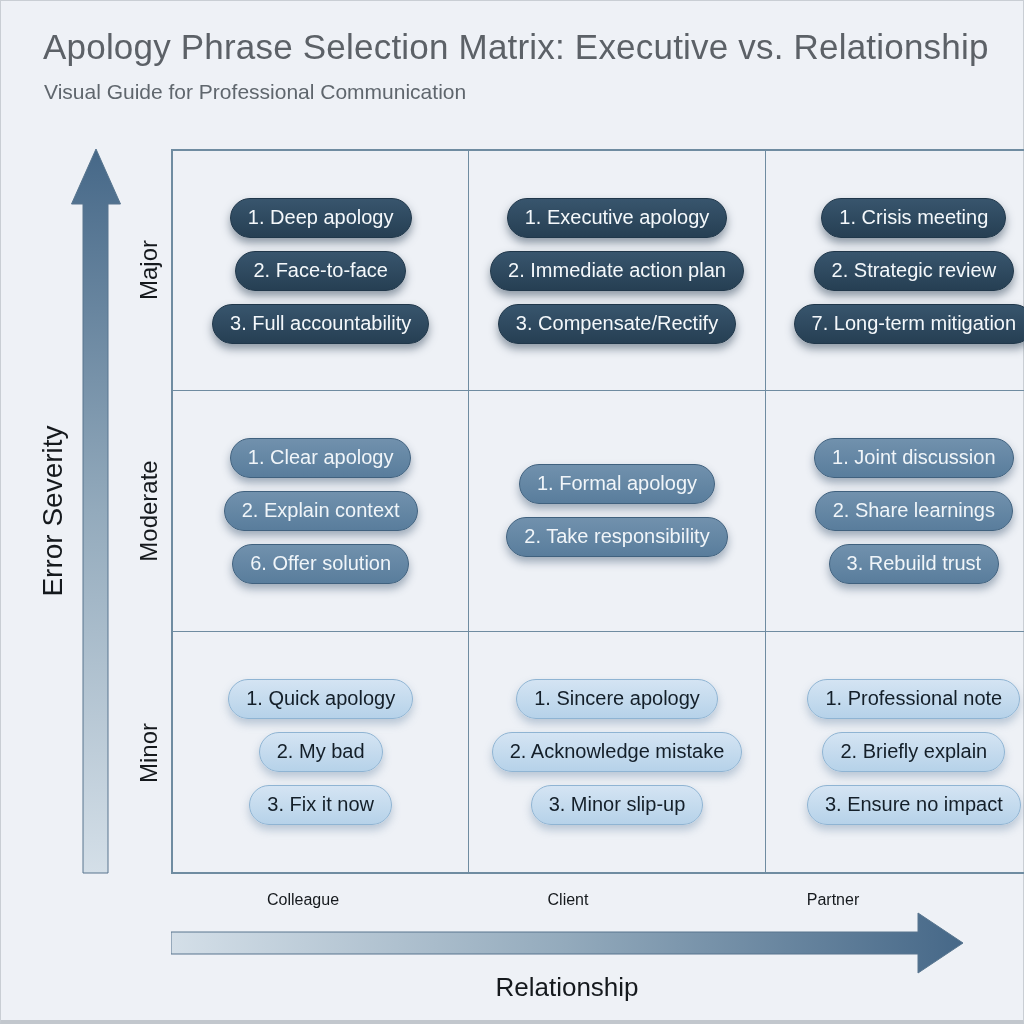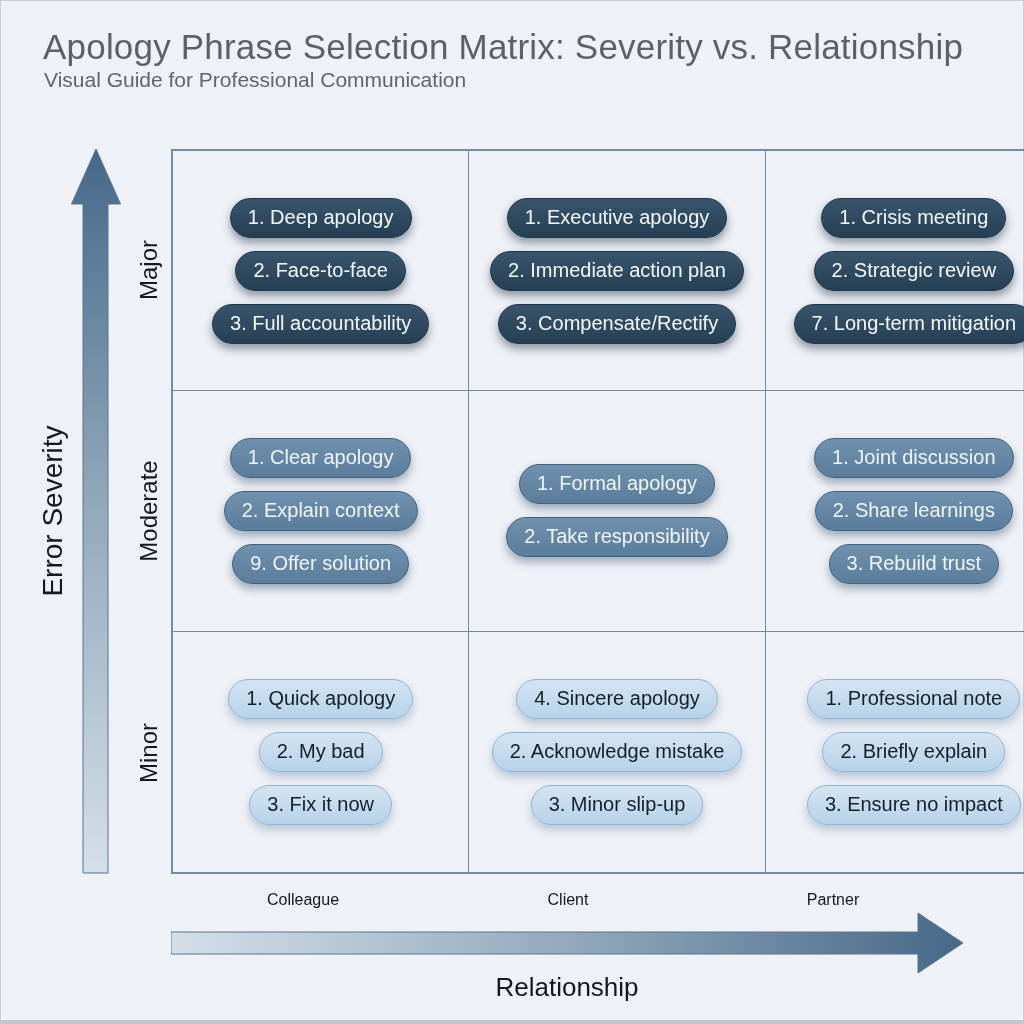--- a/index.html
+++ b/index.html
@@ -14,21 +14,21 @@
     border:1px solid #c9ced4;
     border-bottom:4px solid #c2c7cd;
     box-sizing:border-box;
   }
   .title{
     position:absolute;left:42px;top:26px;
     font-size:35px;font-weight:400;color:#5c6167;letter-spacing:.2px;
     white-space:nowrap;
   }
   .subtitle{
-    position:absolute;left:43px;top:67px;
+    position:absolute;left:43px;top:79px;
     font-size:21px;font-weight:400;color:#5f666d;
     white-space:nowrap;
   }
   .grid{
     position:absolute;left:170px;top:148px;width:893px;height:725px;
     box-sizing:border-box;border:2px solid #6f8ca1;
     display:grid;grid-template-columns:repeat(3,1fr);grid-template-rows:repeat(3,1fr);
   }
   .cell{
     box-sizing:border-box;
@@ -76,21 +76,21 @@
     font-size:26px;color:#15191d;white-space:nowrap;
   }
   .v-arrow{position:absolute;left:70px;top:148px;}
   .h-arrow{position:absolute;left:170px;top:911px;}
 </style>
 </head>
 <body>
 
 <div class="canvas">
 
-  <div class="title">Apology Phrase Selection Matrix: Severity vs. Relationship</div>
+  <div class="title">Apology Phrase Selection Matrix: Executive vs. Relationship</div>
   <div class="subtitle">Visual Guide for Professional Communication</div>
 
   <svg class="v-arrow" width="50" height="725" viewBox="0 0 50 725">
     <defs>
       <linearGradient id="vgrad" x1="0" y1="1" x2="0" y2="0">
         <stop offset="0" stop-color="#d4dfe8"></stop>
         <stop offset="0.5" stop-color="#93aabc"></stop>
         <stop offset="1" stop-color="#466888"></stop>
       </linearGradient>
     </defs>
@@ -116,39 +116,39 @@
     </div>
     <div class="cell">
       <div class="pill major">1. Crisis meeting</div>
       <div class="pill major">2. Strategic review</div>
       <div class="pill major">7. Long-term mitigation</div>
     </div>
 
     <div class="cell">
       <div class="pill moderate">1. Clear apology</div>
       <div class="pill moderate">2. Explain context</div>
-      <div class="pill moderate">9. Offer solution</div>
+      <div class="pill moderate">6. Offer solution</div>
     </div>
     <div class="cell">
       <div class="pill moderate">1. Formal apology</div>
       <div class="pill moderate">2. Take responsibility</div>
     </div>
     <div class="cell">
       <div class="pill moderate">1. Joint discussion</div>
       <div class="pill moderate">2. Share learnings</div>
       <div class="pill moderate">3. Rebuild trust</div>
     </div>
 
     <div class="cell">
       <div class="pill minor">1. Quick apology</div>
       <div class="pill minor">2. My bad</div>
       <div class="pill minor">3. Fix it now</div>
     </div>
     <div class="cell">
-      <div class="pill minor">4. Sincere apology</div>
+      <div class="pill minor">1. Sincere apology</div>
       <div class="pill minor">2. Acknowledge mistake</div>
       <div class="pill minor">3. Minor slip-up</div>
     </div>
     <div class="cell">
       <div class="pill minor">1. Professional note</div>
       <div class="pill minor">2. Briefly explain</div>
       <div class="pill minor">3. Ensure no impact</div>
     </div>
 
   </div>

